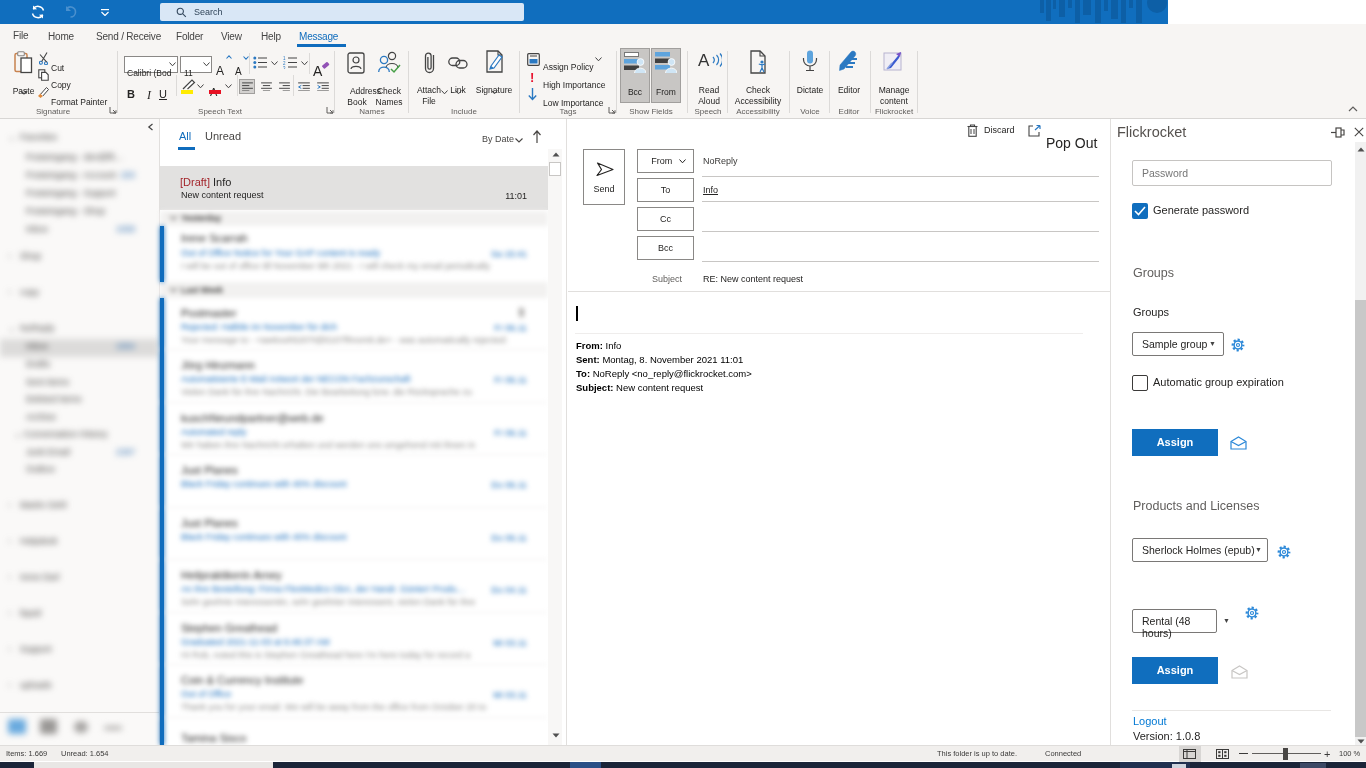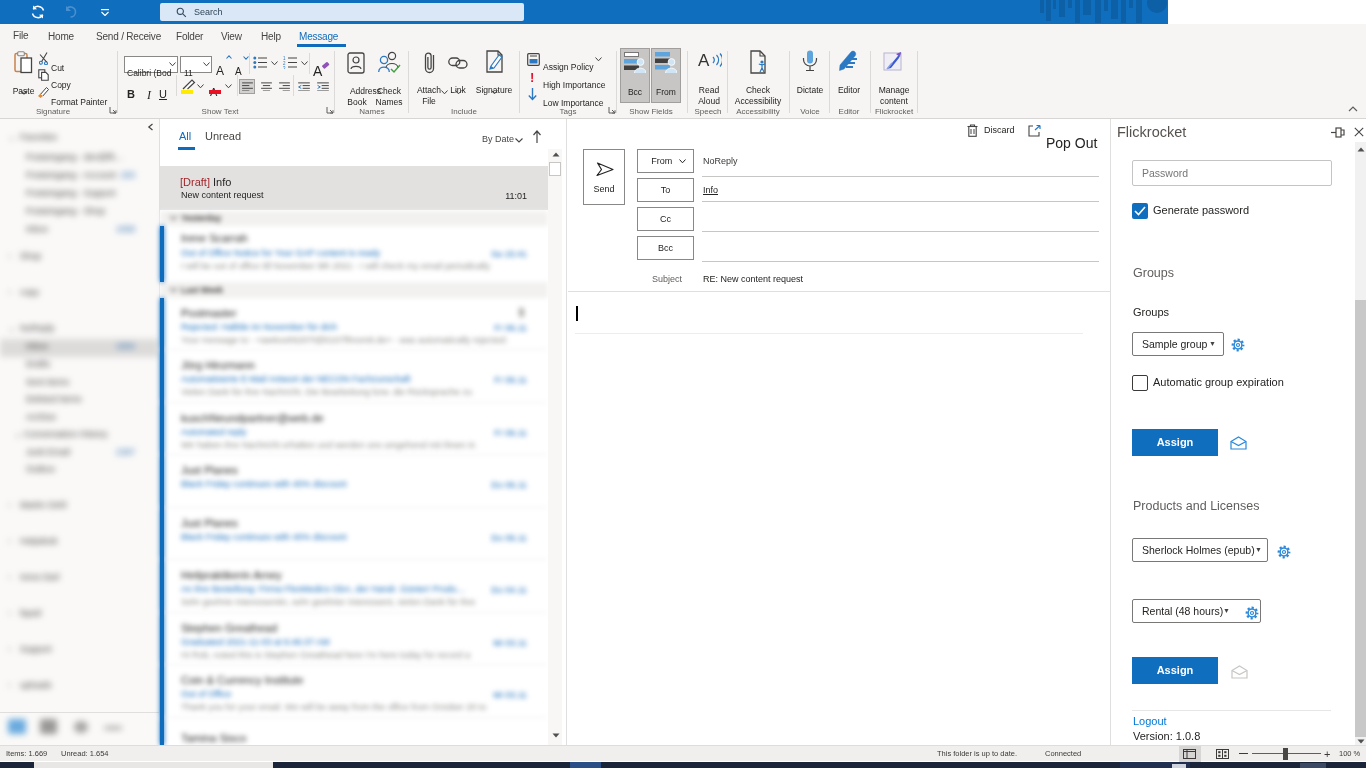--- a/index.html
+++ b/index.html
@@ -239,21 +239,21 @@
       </svg>
     <div class="abs" style="left:293px;top:28px;width:1px;height:21px;background:#dcdad8"></div>
     <svg class="abs" style="left:298px;top:35px" width="12" height="9" viewBox="0 0 13 10">
         <path d="M0 1 H13 M5 4 H13 M5 7 H13 M0 10 H13" stroke="#444" stroke-width="1.1"></path>
         <path d="M3.5 3.8 L0.5 5.5 L3.5 7.2" fill="none" stroke="#2b79c2" stroke-width="1.1"></path>
       </svg>
     <svg class="abs" style="left:317px;top:35px" width="12" height="9" viewBox="0 0 13 10">
         <path d="M0 1 H13 M5 4 H13 M5 7 H13 M0 10 H13" stroke="#444" stroke-width="1.1"></path>
         <path d="M0.5 3.8 L3.5 5.5 L0.5 7.2" fill="none" stroke="#2b79c2" stroke-width="1.1"></path>
       </svg>
-    <span class="glabel" style="left:185px;width:70px">Show Text</span>
+    <span class="glabel" style="left:185px;width:70px">Speech Text</span>
     <svg class="launcher" style="left:326px;top:59px" width="8" height="8" viewBox="0 0 8 8">
         <path d="M1 1 L1 7 L7 7 M4 4 L7 7 M7 4.2 L7 7 L4.2 7" fill="none" stroke="#605e5c" stroke-width="1"></path>
       </svg>
 
     <svg class="abs" style="left:347px;top:5px" width="20" height="22" viewBox="0 0 20 22">
       <rect x="1" y="1" width="16" height="20" rx="2" fill="none" stroke="#444" stroke-width="1.3"></rect>
       <circle cx="9" cy="8" r="3" fill="none" stroke="#444" stroke-width="1.2"></circle>
       <path d="M4 17 C4.5 13.5 13.5 13.5 14 17" fill="none" stroke="#444" stroke-width="1.2"></path>
     </svg>
     <span class="rtxt" style="left:336px;top:31px;width:59px;text-align:center">Address</span>
@@ -638,20 +638,26 @@
     <span class="abs" style="left:135px;top:66px;font-size:9px;color:#252423;text-decoration:underline">Info</span>
     <div class="fline" style="top:57px"></div>
     <div class="fline" style="top:82px"></div>
     <div class="fline" style="top:112px"></div>
     <div class="fline" style="top:142px"></div>
     <span class="abs" style="left:84px;top:155px;font-size:9px;color:#605e5c">Subject</span>
     <span class="abs" style="left:135px;top:155px;font-size:9px;color:#252423">RE: New content request</span>
     <div class="abs" style="left:0;top:172px;width:543px;height:1px;background:#e1dfdd"></div>
     <div class="abs" style="left:8px;top:187px;width:1.5px;height:15px;background:#000"></div>
     <div class="abs" style="left:7px;top:214px;width:508px;height:1px;background:#efedec"></div>
+    <div class="abs" style="left:8px;top:220px;font-size:9.5px;color:#000;line-height:14px">
+      <div><b>From:</b> Info</div>
+      <div><b>Sent:</b> Montag, 8. November 2021 11:01</div>
+      <div><b>To:</b> NoReply &lt;no_reply@flickrocket.com&gt;</div>
+      <div><b>Subject:</b> New content request</div>
+    </div>
   </div>
   <div id="addin">
     <span class="abs" style="left:6px;top:5px;font-size:14.5px;color:#55514e">Flickrocket</span>
     <svg class="abs" style="left:220px;top:8px" width="14" height="11" viewBox="0 0 14 11">
       <path d="M0 5.5 H5" stroke="#484644" stroke-width="1.2"></path>
       <rect x="5" y="1" width="5" height="9" fill="none" stroke="#484644" stroke-width="1.2"></rect>
       <path d="M10 3 H13 V8 H10" fill="none" stroke="#484644" stroke-width="1.2"></path>
     </svg>
     <svg class="abs" style="left:243px;top:8px" width="10" height="10" viewBox="0 0 10 10">
         <path d="M0.8 0.8 L9.2 9.2 M9.2 0.8 L0.8 9.2" stroke="#484644" stroke-width="1.1"></path>
@@ -685,21 +691,21 @@
     <span class="h17" style="top:380px">Products and Licenses</span>
     <div class="ddl" style="top:419px;width:136px;height:24px">
         <span style="position:absolute;left:9px;top:5px">Sherlock Holmes (epub)</span>
         <span style="position:absolute;left:122px;top:7px;font-size:7px;color:#444">▼</span>
       </div>
     <svg class="abs" style="left:166px;top:426px" width="14" height="14" viewBox="0 0 14 14">
       <circle cx="7" cy="7" r="3.9" fill="none" stroke="#2b88d8" stroke-width="1.5"></circle>
       <circle cx="7" cy="7" r="5.3" fill="none" stroke="#2b88d8" stroke-width="2.2" stroke-dasharray="2.2 1.95" stroke-dashoffset="1"></circle>
       <circle cx="7" cy="7" r="1.5" fill="none" stroke="#2b88d8" stroke-width="1.2"></circle>
     </svg>
-    <div class="ddl" style="top:480px;width:129px;height:24px">
+    <div class="ddl" style="top:490px;width:85px;height:24px">
         <span style="position:absolute;left:9px;top:5px">Rental (48 hours)</span>
         <span style="position:absolute;left:90px;top:7px;font-size:7px;color:#444">▼</span>
       </div>
     <svg class="abs" style="left:134px;top:487px" width="14" height="14" viewBox="0 0 14 14">
       <circle cx="7" cy="7" r="3.9" fill="none" stroke="#2b88d8" stroke-width="1.5"></circle>
       <circle cx="7" cy="7" r="5.3" fill="none" stroke="#2b88d8" stroke-width="2.2" stroke-dasharray="2.2 1.95" stroke-dashoffset="1"></circle>
       <circle cx="7" cy="7" r="1.5" fill="none" stroke="#2b88d8" stroke-width="1.2"></circle>
     </svg>
     <div class="assignbtn" style="top:538px">Assign</div>
     <svg class="abs" style="left:120px;top:546px" width="17" height="14" viewBox="0 0 17 14">

